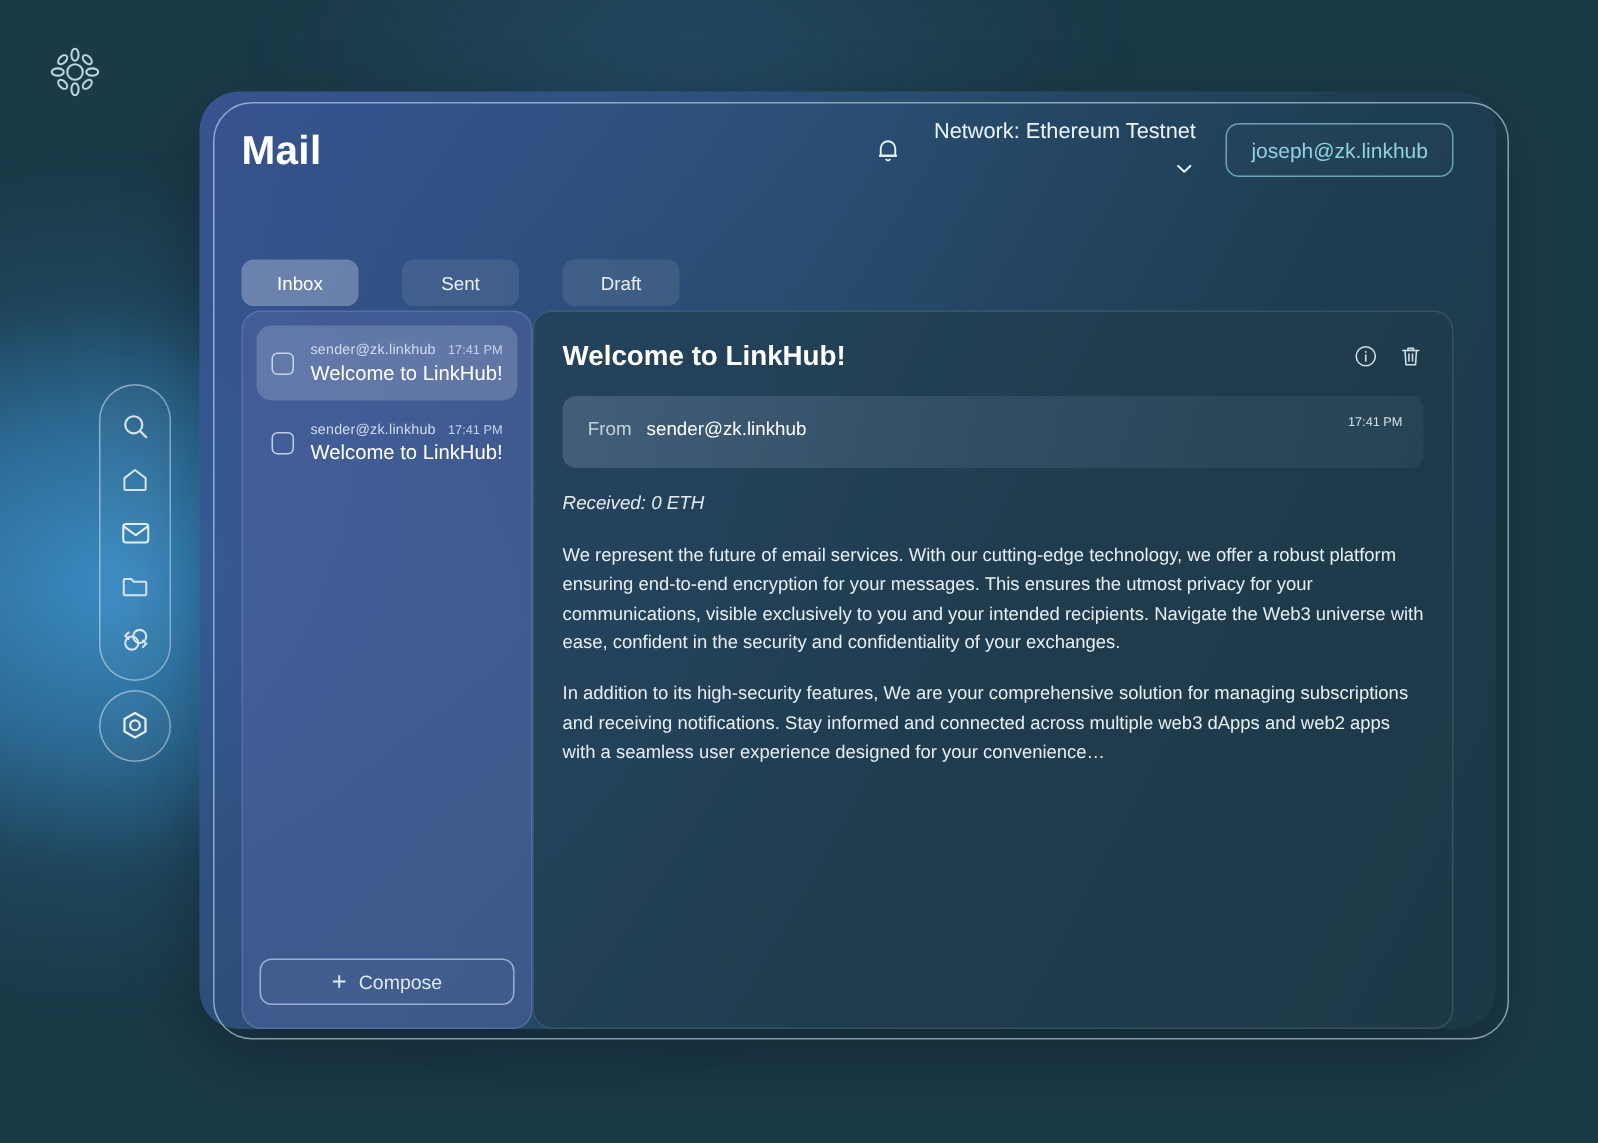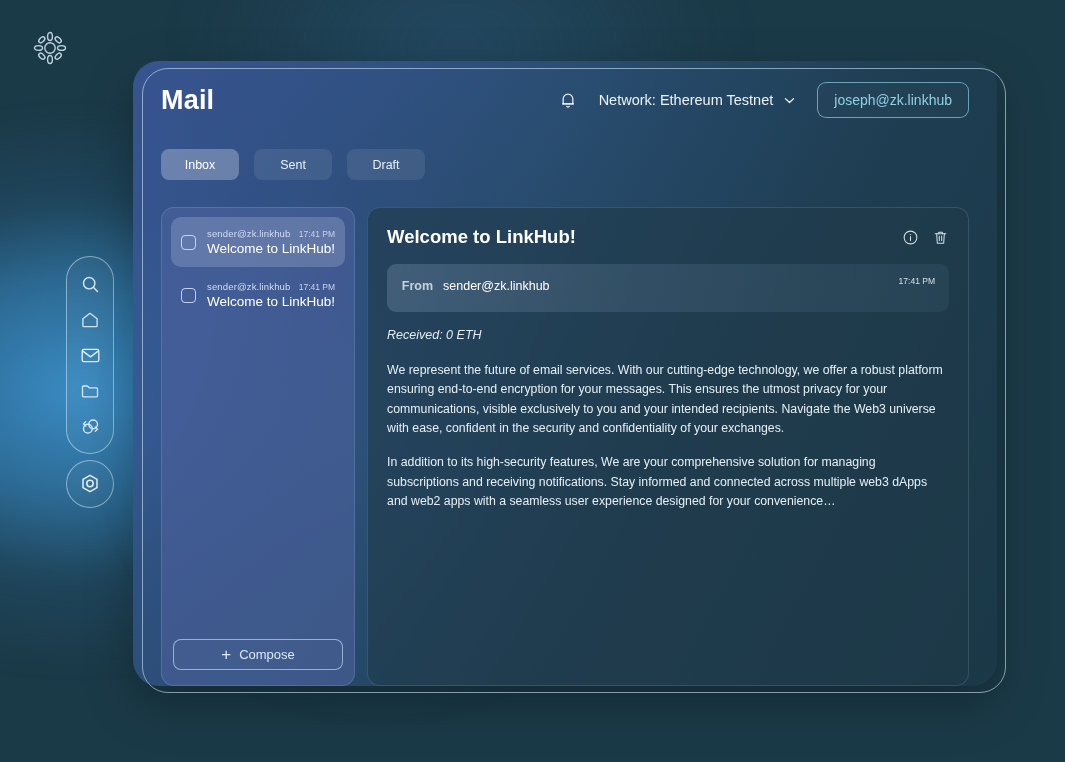--- a/index.html
+++ b/index.html
@@ -159,39 +159,40 @@
     color: #e9f2f8;
     display: flex; align-items: center; justify-content: center;
   }
   .network-select {
     display: flex;
     align-items: flex-end;
     gap: 9px;
     color: #eaf3f9;
     font-size: 14.5px;
     white-space: nowrap;
+    flex-direction: column;
   }
   .chevron { display: flex; align-items: center; }
   .account-pill {
     border: 1px solid rgba(129,196,216,0.75);
     border-radius: 9px;
     padding: 9px 16px;
     color: #8fd0e2;
     font-size: 14px;
     background: rgba(255,255,255,0.015);
     white-space: nowrap;
   }
 
   
   .tabs {
     position: absolute;
     left: 28px;
-    top: 88px;
-    display: flex;
-    gap: 15px;
+    top: 112px;
+    display: flex;
+    gap: 29px;
   }
   .tab {
     width: 78px;
     height: 31px;
     border-radius: 8px;
     display: flex;
     align-items: center;
     justify-content: center;
     font-size: 12.5px;
     color: #e7eefa;
@@ -203,21 +204,21 @@
   }
 
   
   .panes {
     position: absolute;
     left: 28px;
     top: 114px;
     right: 28px;
     bottom: 0;
     display: flex;
-    gap: 12px;
+    gap: 0;
     padding-top: 32px;
     justify-content: center;
   }
 
   
   .list-pane {
     width: 253px;
     border-radius: 13px;
     background: rgba(78,98,158,0.58);
     border: 1px solid rgba(190,210,240,0.18);
@@ -323,21 +324,21 @@
     background: linear-gradient(100deg, rgba(123,148,176,0.34) 0%, rgba(96,124,152,0.26) 45%, rgba(70,104,122,0.20) 100%);
     position: relative;
   }
   .meta-row {
     display: flex;
     align-items: baseline;
     gap: 10px;
     font-size: 12.5px;
     line-height: 1.9;
   }
-  .meta-label { color: #c3d3dd; width: 32px; text-align: right; font-weight: bold; }
+  .meta-label { color: #c3d3dd; width: 32px; text-align: right; }
   .meta-value { color: #ffffff; }
   .meta-time {
     position: absolute;
     right: 14px;
     top: 12px;
     font-size: 8.5px;
     color: #d3e0e8;
   }
 
   .received-line {

